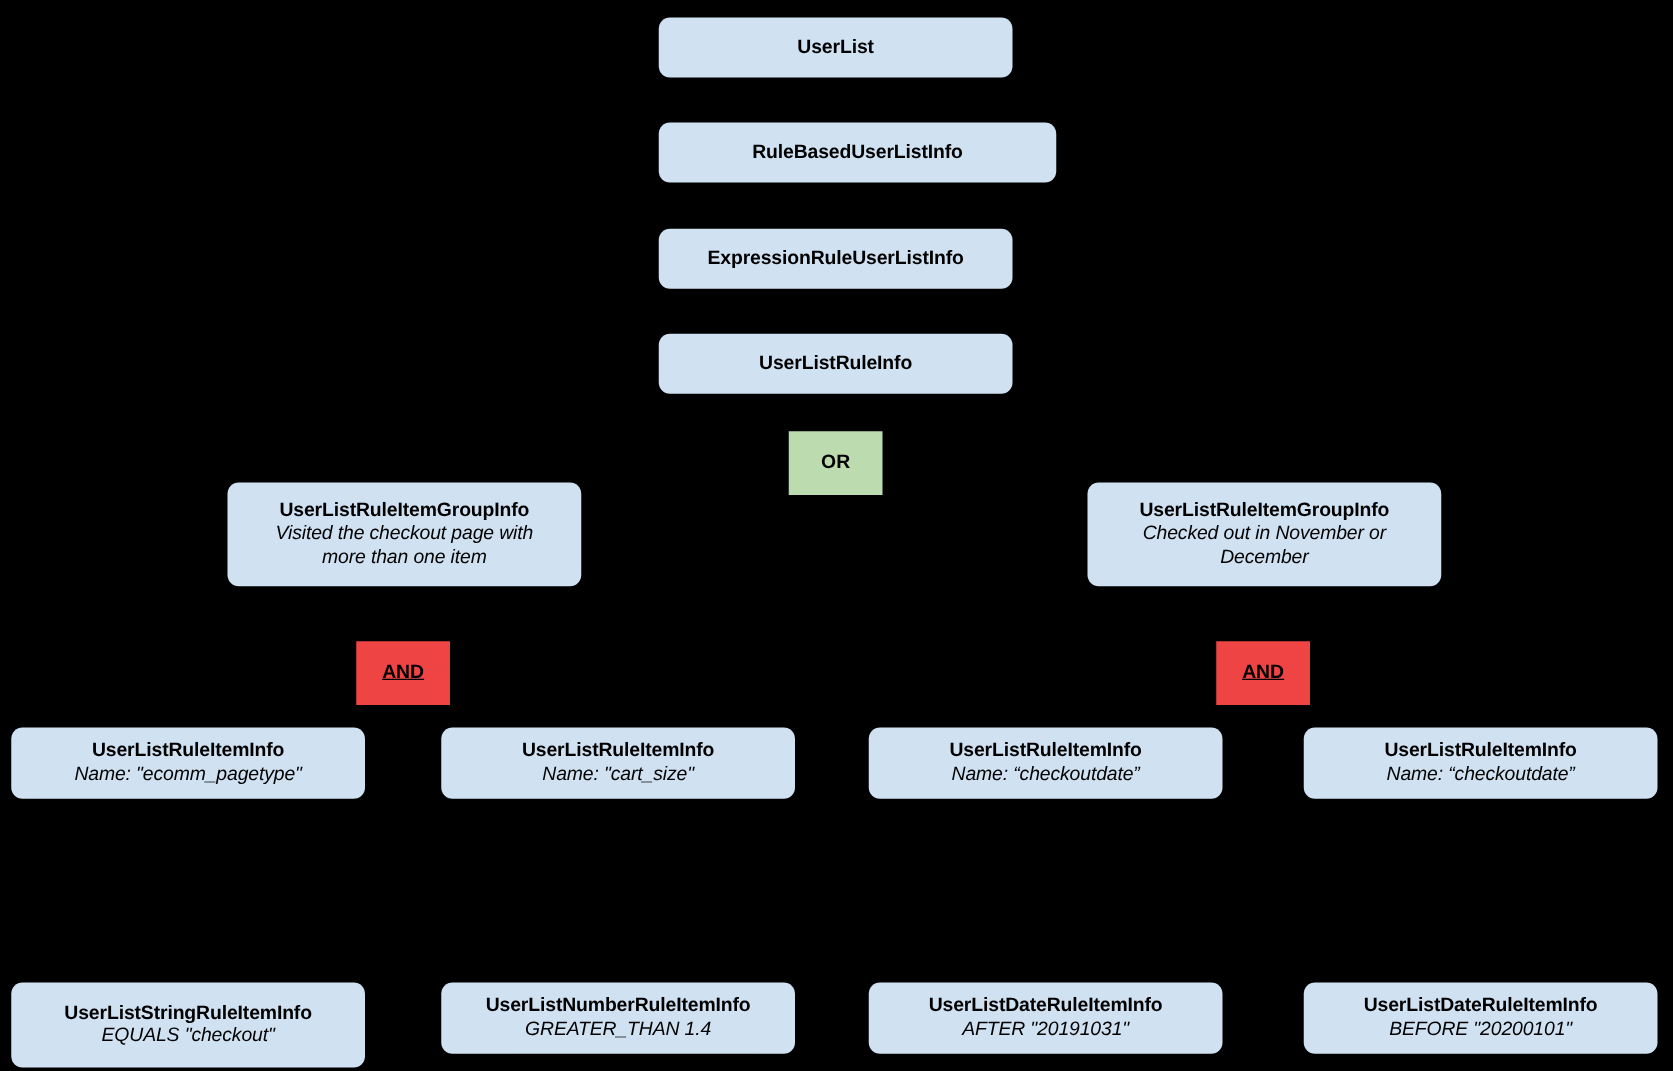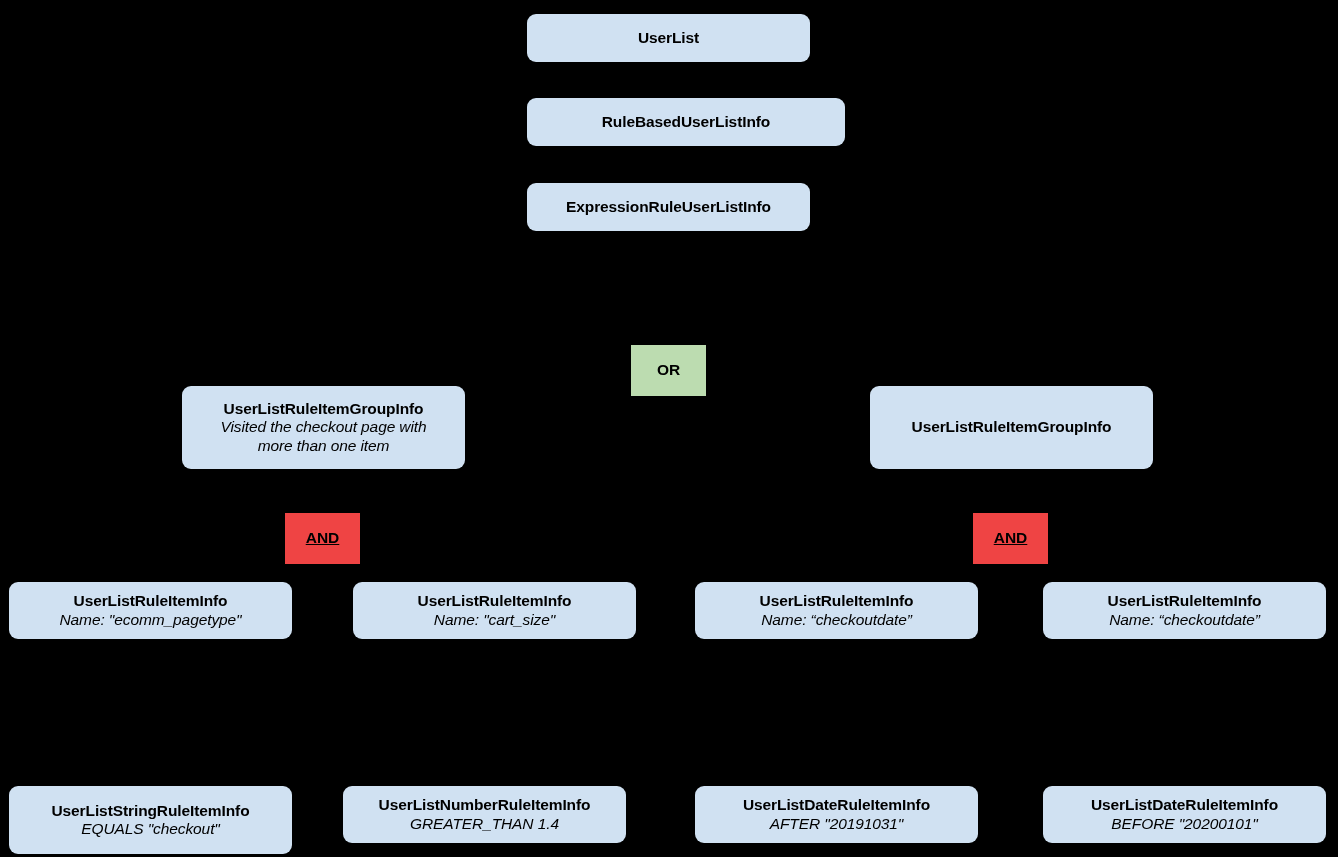--- a/index.html
+++ b/index.html
@@ -123,32 +123,36 @@
   </div>
 
   <div class="node class-node" style="left:527px; top:98px; width:318px; height:48px;">
     <div class="title">RuleBasedUserListInfo</div>
   </div>
 
   <div class="node class-node" style="left:527px; top:183px; width:283px; height:48px;">
     <div class="title">ExpressionRuleUserListInfo</div>
   </div>
 
+  <div class="node class-node" style="left:527px; top:267px; width:283px; height:48px;">
+    <div class="title">UserListRuleInfo</div>
+  </div>
 
   <div class="node op-node" style="left:631px; top:345px; width:75px; height:51px;">
     <div class="op-label">OR</div>
   </div>
 
   <div class="node class-node" style="left:182px; top:386px; width:283px; height:83px;">
     <div class="title">UserListRuleItemGroupInfo</div>
     <div class="subtitle">Visited the checkout page with more than one item</div>
   </div>
 
   <div class="node class-node" style="left:870px; top:386px; width:283px; height:83px;">
     <div class="title">UserListRuleItemGroupInfo</div>
+    <div class="subtitle">Checked out in November or December</div>
   </div>
 
   <div class="node op-node and" style="left:285px; top:513px; width:75px; height:51px;">
     <div class="op-label">AND</div>
   </div>
 
   <div class="node op-node and" style="left:973px; top:513px; width:75px; height:51px;">
     <div class="op-label">AND</div>
   </div>
 
@@ -170,21 +174,21 @@
   <div class="node class-node" style="left:1043px; top:582px; width:283px; height:57px;">
     <div class="title">UserListRuleItemInfo</div>
     <div class="subtitle">Name: “checkoutdate”</div>
   </div>
 
   <div class="node class-node" style="left:9px; top:786px; width:283px; height:68px;">
     <div class="title">UserListStringRuleItemInfo</div>
     <div class="subtitle">EQUALS "checkout"</div>
   </div>
 
-  <div class="node class-node" style="left:343px; top:786px; width:283px; height:57px;">
+  <div class="node class-node" style="left:353px; top:786px; width:283px; height:57px;">
     <div class="title">UserListNumberRuleItemInfo</div>
     <div class="subtitle">GREATER_THAN 1.4</div>
   </div>
 
   <div class="node class-node" style="left:695px; top:786px; width:283px; height:57px;">
     <div class="title">UserListDateRuleItemInfo</div>
     <div class="subtitle">AFTER "20191031"</div>
   </div>
 
   <div class="node class-node" style="left:1043px; top:786px; width:283px; height:57px;">

